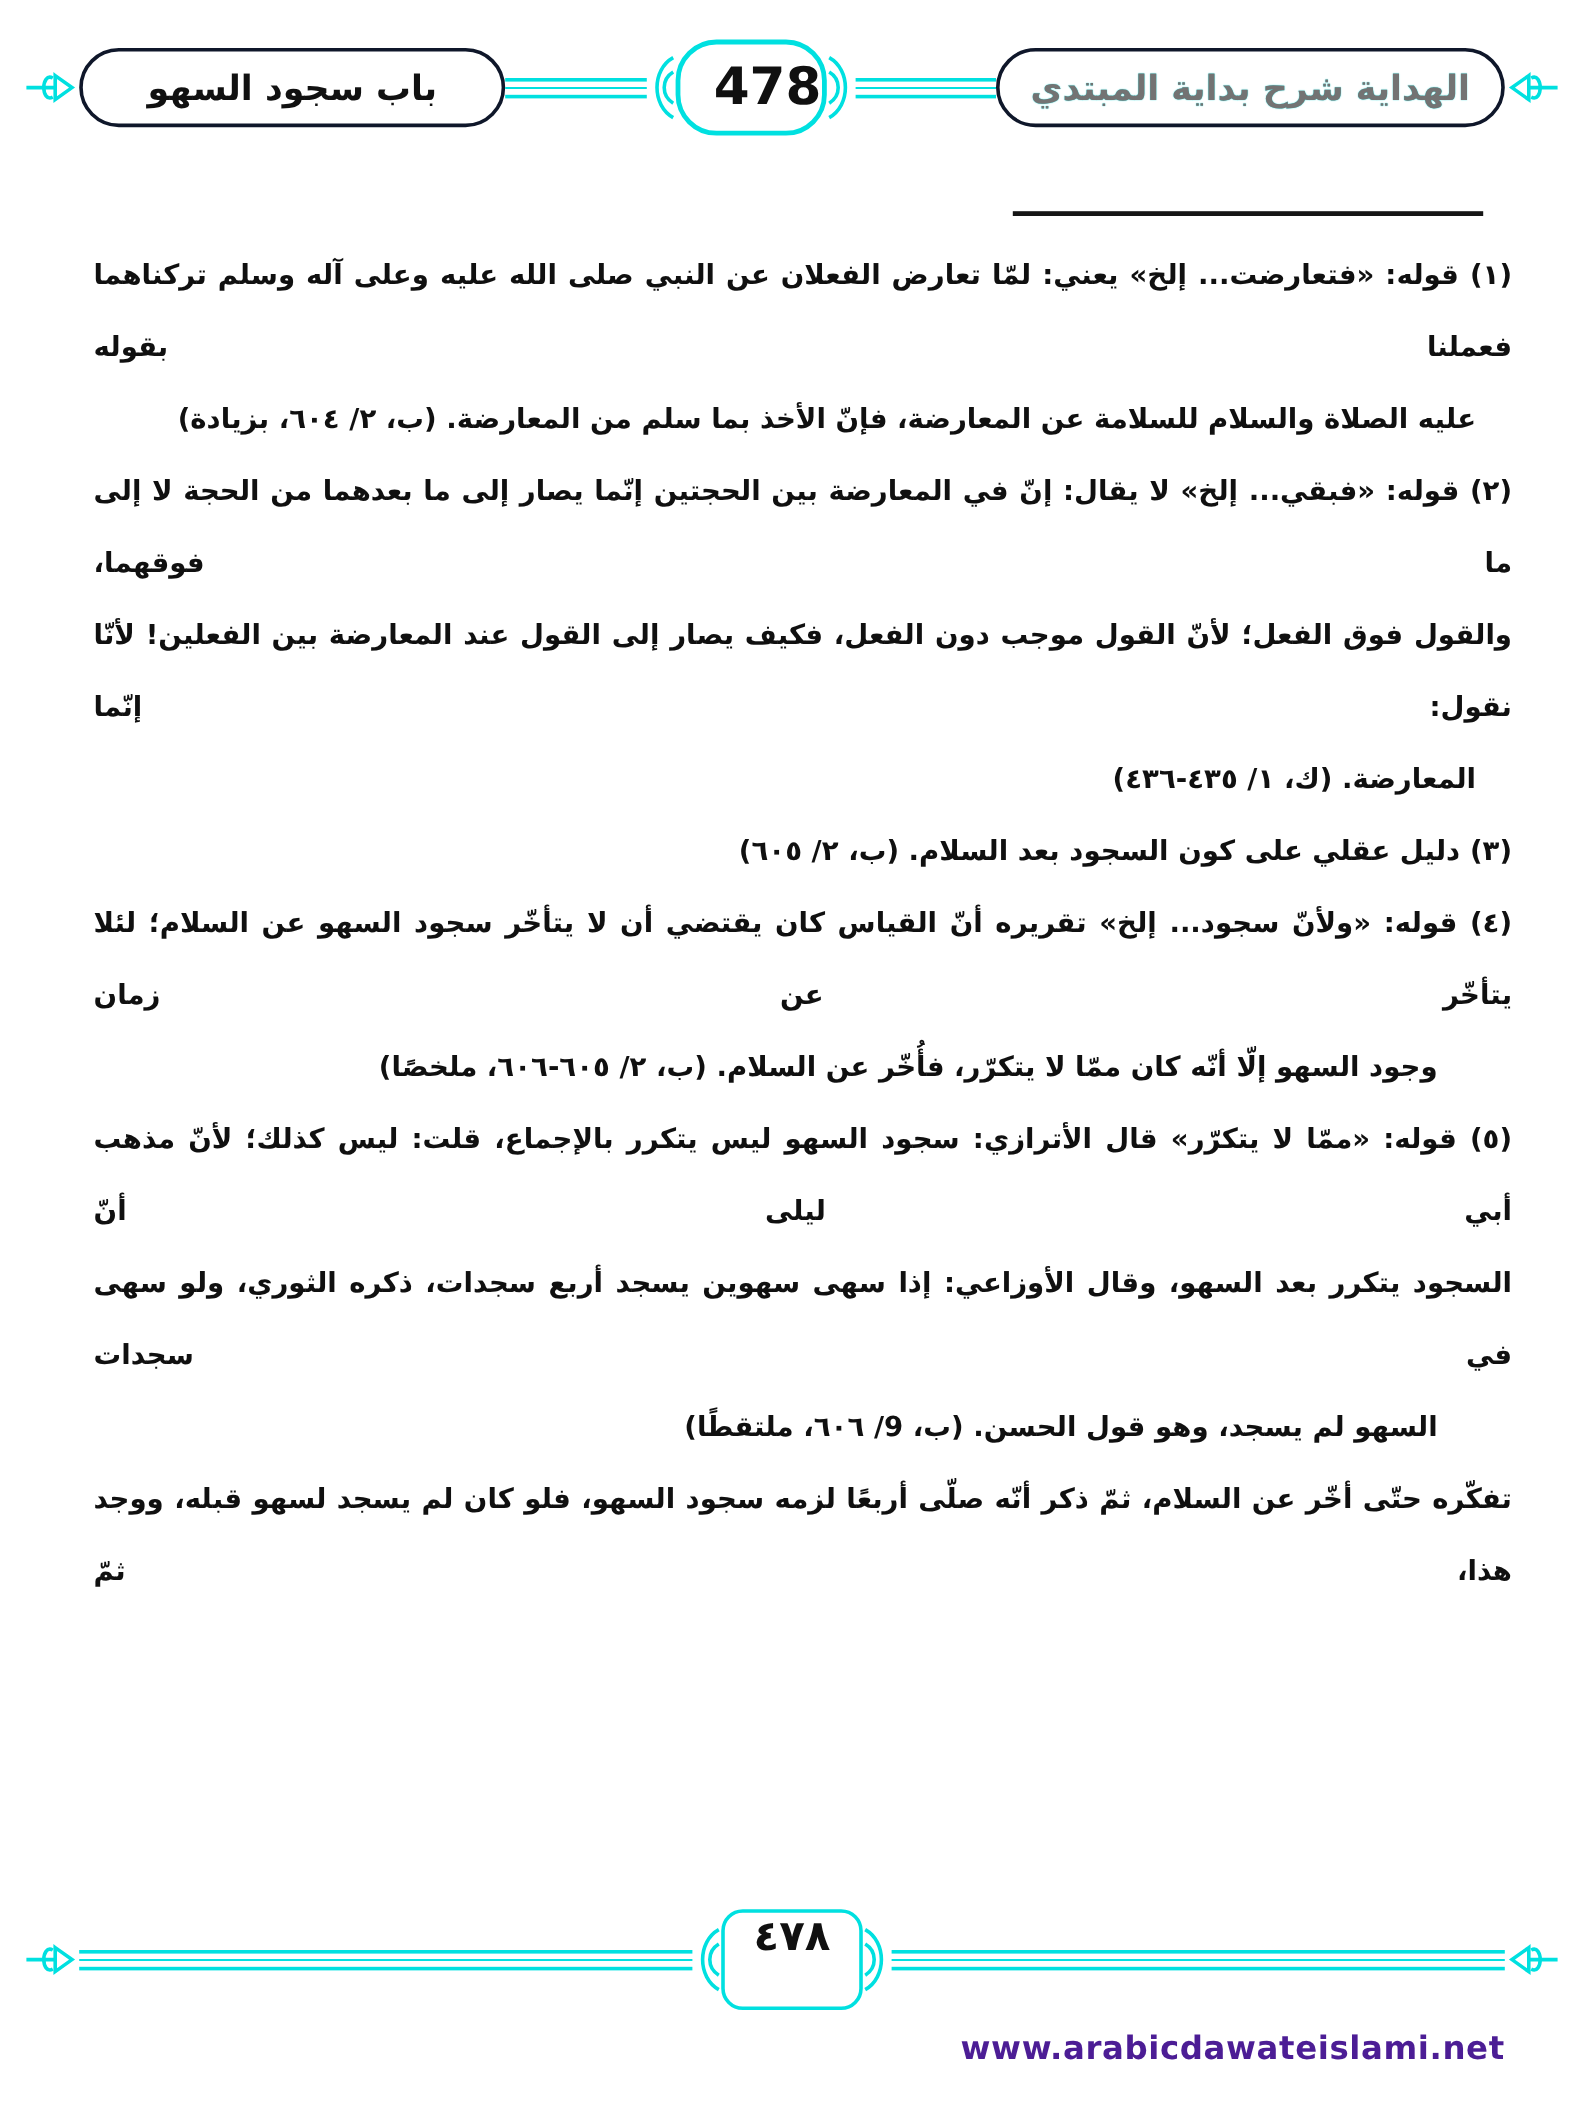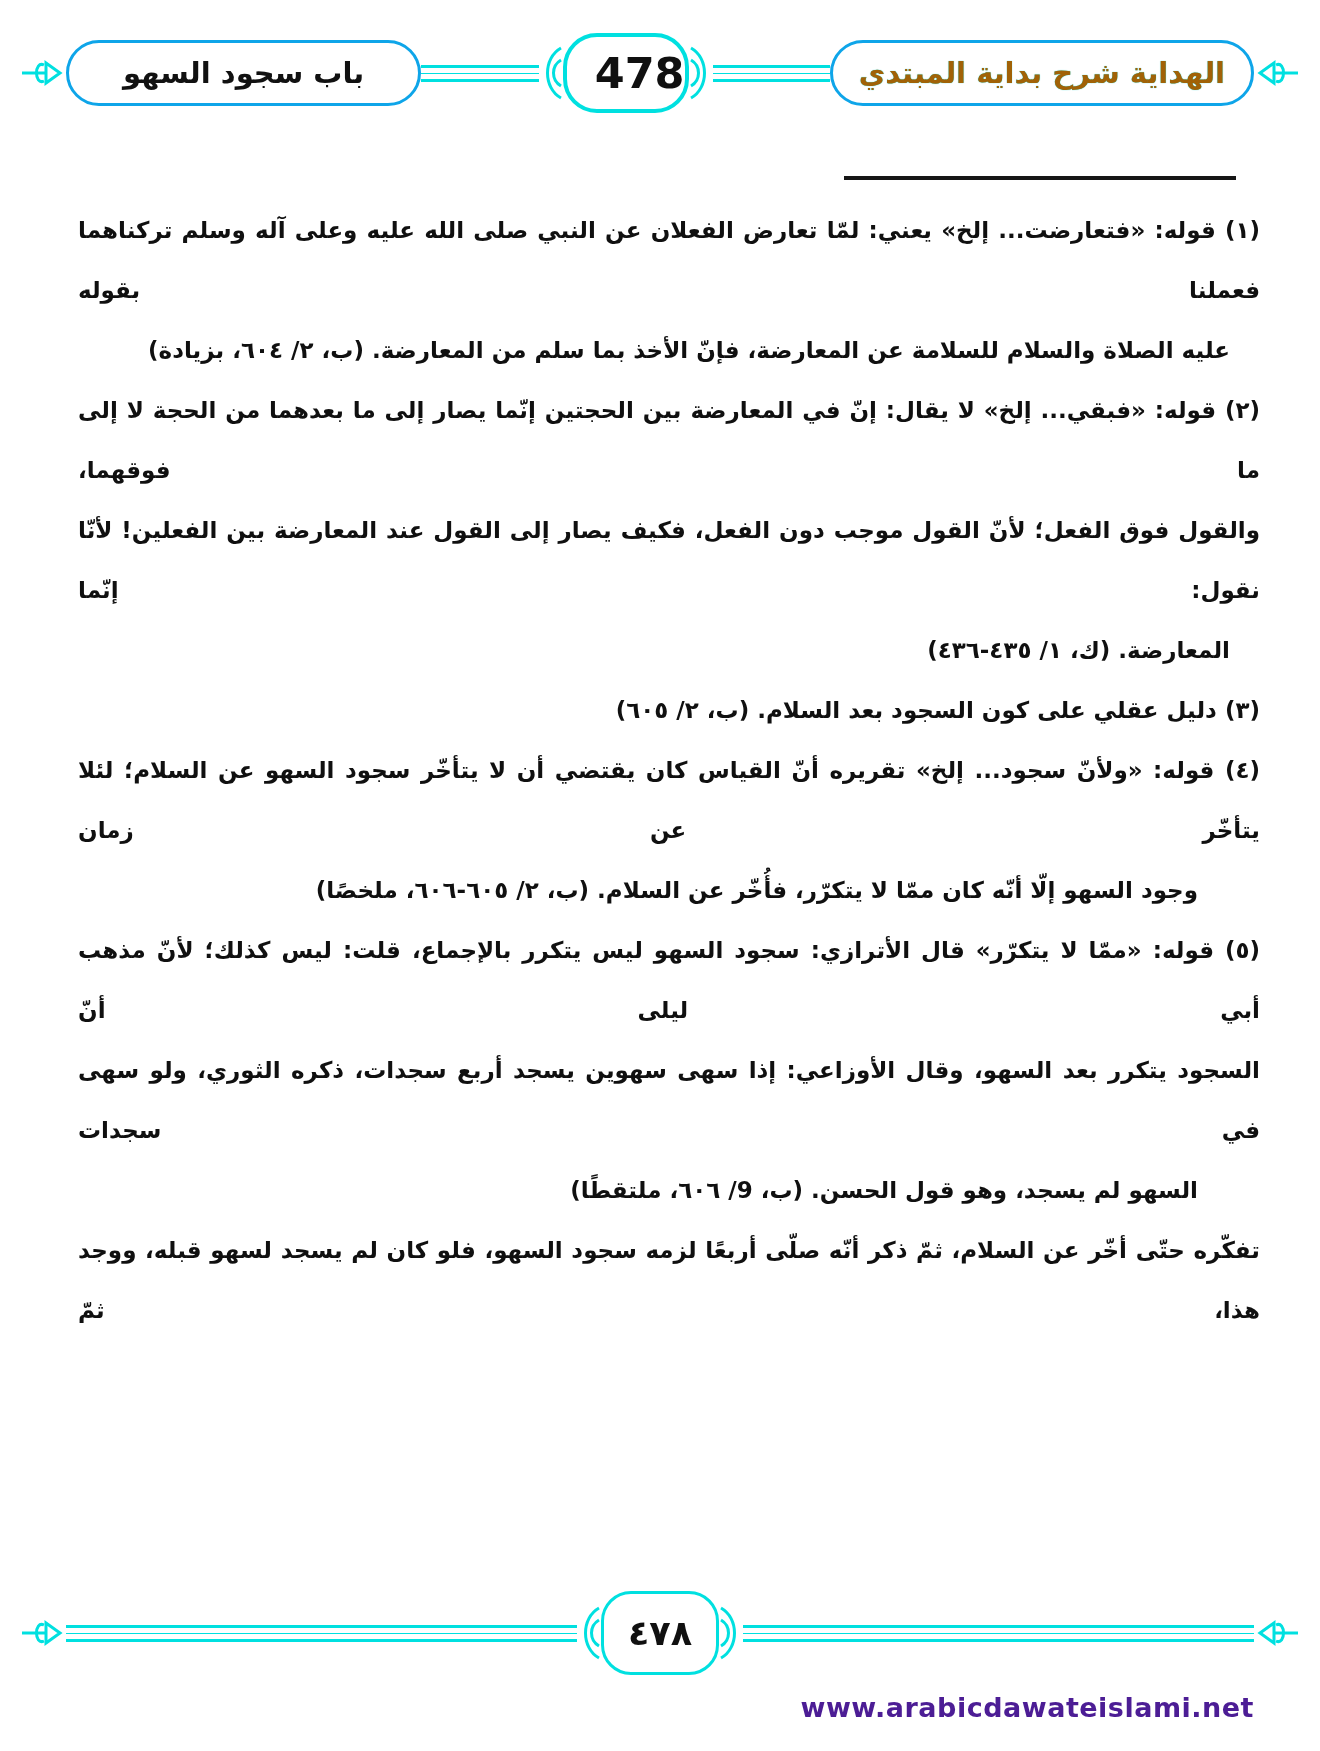--- a/index.html
+++ b/index.html
@@ -8,29 +8,29 @@
     position:relative; width:1320px; height:1751px; margin:0 auto;
     background:#ffffff; overflow:hidden;
     font-family:"DejaVu Sans", sans-serif; color:#0a0a0a;
   }
   
   .hband {
     position:absolute; top:30px; left:20px; right:20px; height:86px;
     display:flex; align-items:center;
   }
   .cartouche {
-    height:66px; border:3px solid #0ea5e9; border-radius:36px;
+    height:66px; border:3px solid #0f172a; border-radius:36px;
     background:#fff; display:flex; align-items:center; justify-content:center;
     white-space:nowrap; flex:0 0 auto;
   }
   .chapter-cart { padding:0 54px; }
   .chapter-cart span { font-size:29px; font-weight:700; color:#111; }
   .title-cart { padding:0 26px; }
   .title-cart span {
-    font-size:29px; font-weight:700; color:#a16207;
+    font-size:29px; font-weight:700; color:#737373;
     text-shadow:0 0 1px #00cfcf; letter-spacing:-1px;
   }
   .tline {
     flex:1 1 auto; height:17px; min-width:30px;
     border-top:3px solid #00e0e0; border-bottom:3px solid #00e0e0;
     background:linear-gradient(to bottom, transparent 41%, #00e0e0 41%, #00e0e0 59%, transparent 59%);
   }
   .pagecap-wrap { display:flex; align-items:center; flex:0 0 auto; }
   .pagecap {
     height:80px; min-width:126px; border:4px solid #00e0e0; border-radius:34px;
@@ -58,22 +58,22 @@
   .r  { text-align:right; }
   .pr30 { padding-right:30px; }
   .pr60 { padding-right:62px; }
   
   .fband {
     position:absolute; top:1585px; left:20px; right:20px; height:96px;
     display:flex; align-items:center;
   }
   .footcap-wrap { display:flex; align-items:center; flex:0 0 auto; }
   .footcap {
-    height:84px; min-width:118px; border:3px solid #00e0e0; border-radius:30px;
-    background:#fff; display:flex; align-items:center; justify-content:center;
+    height:84px; min-width:118px; border:3px solid #00e0e0; border-radius:18px;
+    background:#fff; display:flex; align-items:flex-start; justify-content:center;
   }
   .footcap span { font-size:35px; font-weight:700; color:#101010; }
   .watermark {
     position:absolute; top:1672px; right:66px; direction:ltr;
     font-size:27px; font-weight:700; color:#4c1d95; letter-spacing:0.5px;margin-top:20px;
   }
 </style>
 </head>
 <body>
 

